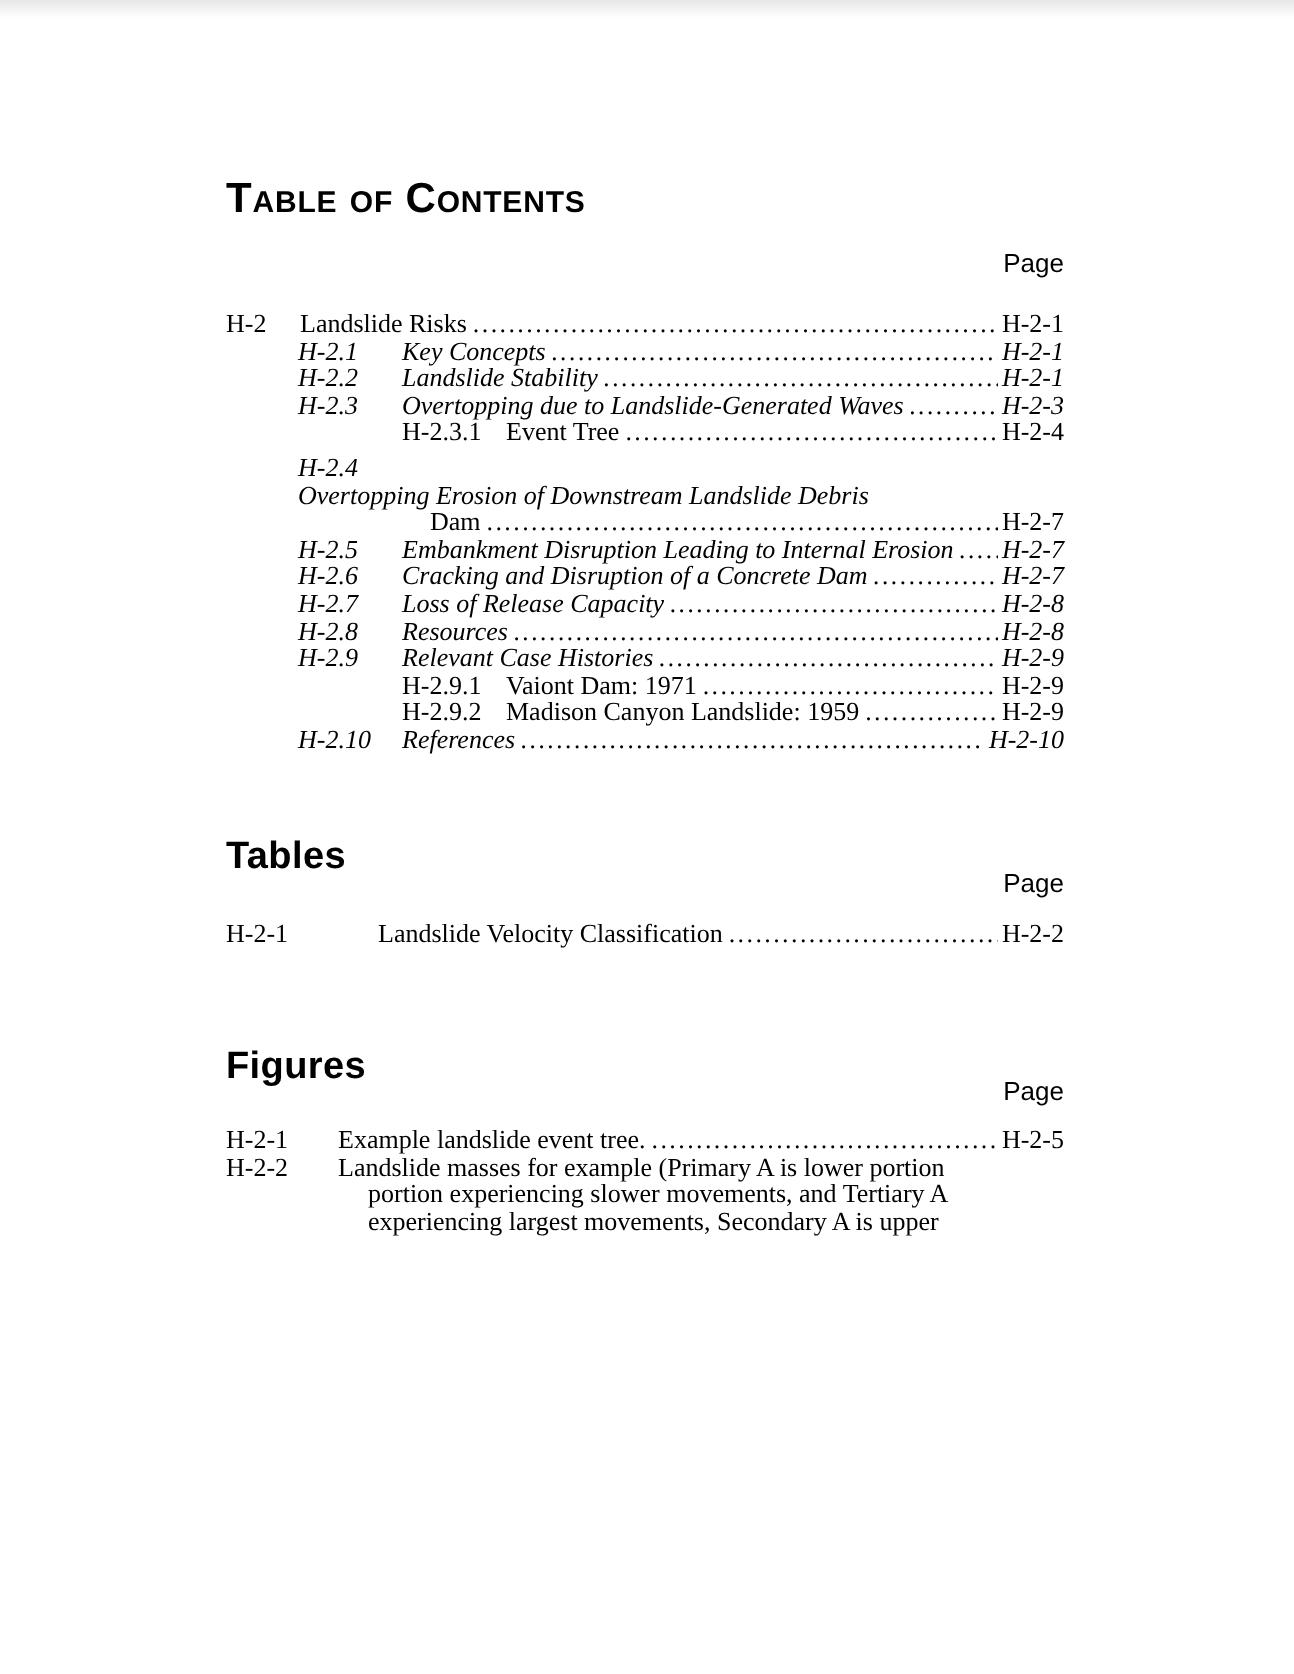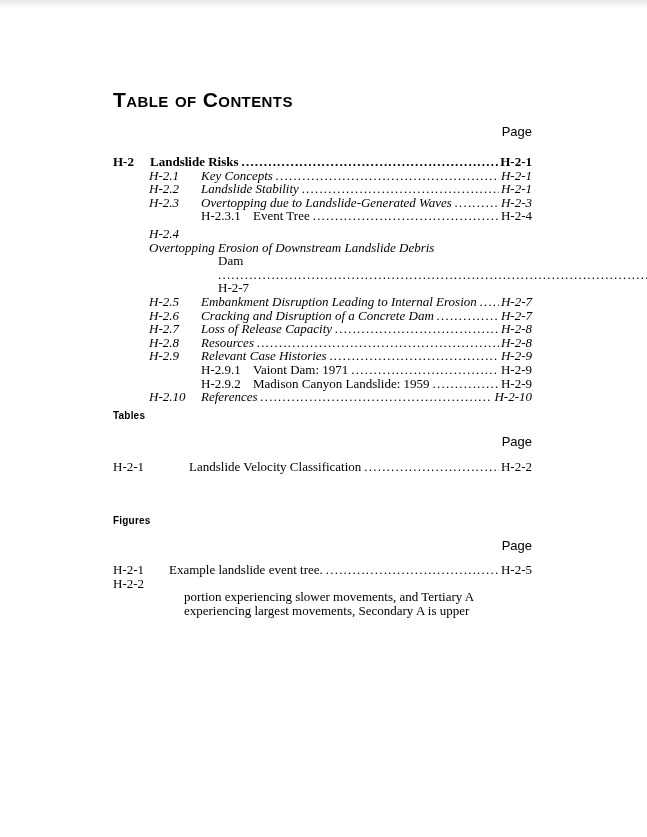--- a/index.html
+++ b/index.html
@@ -21,41 +21,41 @@
   .page-label {
     position:absolute; left:113px; width:419px; text-align:right;
     font-family:"Liberation Sans", sans-serif; font-size:13px;
   }
   .pl-1 { top:124px; }
   .pl-2 { top:434px; }
   .pl-3 { top:538px; }
   .sec-head {
     position:absolute; left:113px;
     font-family:"Liberation Sans", sans-serif; font-weight:bold;
-    font-size:10px; letter-spacing:0.2px;
+    font-size:19px; letter-spacing:0.2px;
   }
   .sh-tables  { top:402px; }
   .sh-figures { top:507px; }
 
   .list {
     position:absolute; left:113px; width:419px;
     font-size:13px; line-height:13.6px;
   }
   .toc-list     { top:155px; }
   .tables-list  { top:460px; }
   .figures-list { top:563px; }
 
   .row { display:flex; align-items:baseline; }
   .row.gap { margin-top:4px;flex-direction:column; }
 
   .num { flex:none; white-space:nowrap; }
-  .r-l1   { padding-left:0;font-weight:bold; }    .r-l1 .num   { width:37px; }
+  .r-l1   { padding-left:0; }    .r-l1 .num   { width:37px; }
   .r-l2   { padding-left:36px;font-style:italic; } .r-l2 .num   { width:52px; }
   .r-l3   { padding-left:88px; } .r-l3 .num   { width:52px; }
-  .r-cont { padding-left:102px;flex-direction:column; }
+  .r-cont { padding-left:102px; }
   .r-tbl  { padding-left:0; }    .r-tbl .num  { width:76px; }
   .r-fig  { padding-left:0; }    .r-fig .num  { width:56px; }
   .r-figc { padding-left:71px; }
 
   .ttl { flex:none; white-space:nowrap; }
   .dots {
     flex:1 1 auto; overflow:hidden; white-space:nowrap;
     margin:0 2px 0 3px; min-width:0;
   }
   .dots::after {
@@ -185,20 +185,21 @@
   <div class="page-label pl-3">Page</div>
   <div class="list figures-list">
     <div class="row r-fig">
       <span class="num">H-2-1</span>
       <span class="ttl">Example landslide event tree.</span>
       <span class="dots"></span>
       <span class="pg">H-2-5</span>
     </div>
     <div class="row r-fig">
       <span class="num">H-2-2</span>
+      <span class="ttl">Landslide masses for example (Primary A is lower portion</span>
     </div>
     <div class="row r-figc">
       <span class="ttl">portion experiencing slower movements, and Tertiary A</span>
     </div>
     <div class="row r-figc">
       <span class="ttl">experiencing largest movements, Secondary A is upper</span>
     </div>
   </div>
 
   <div class="footer">

